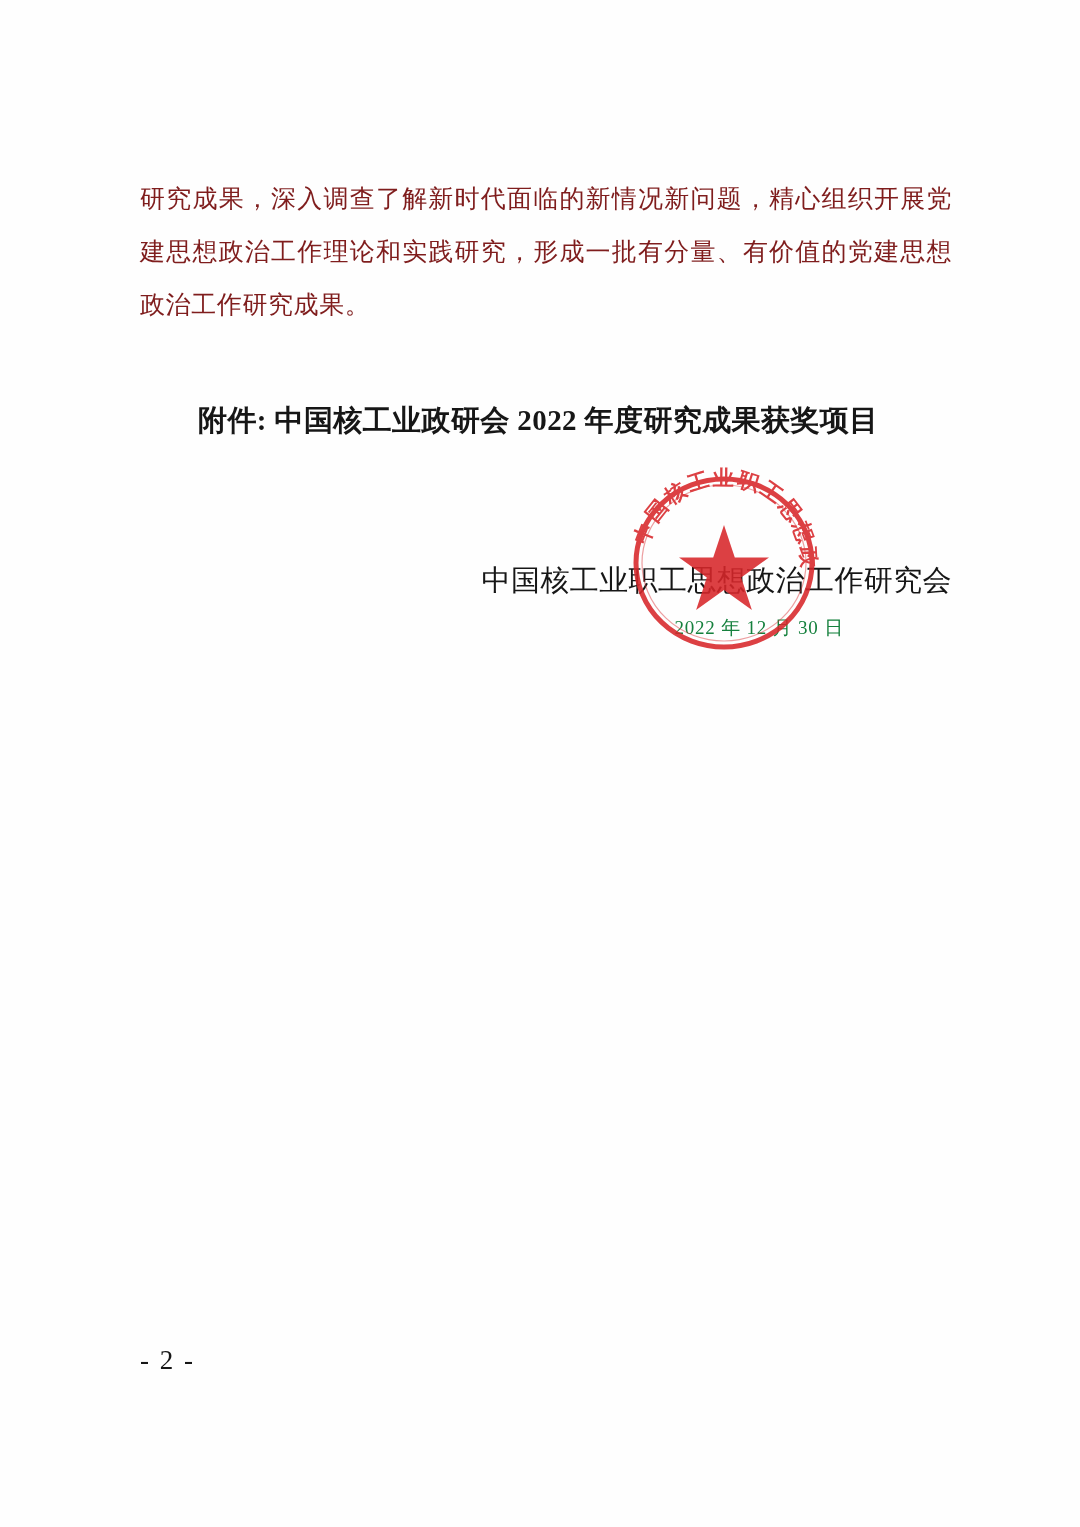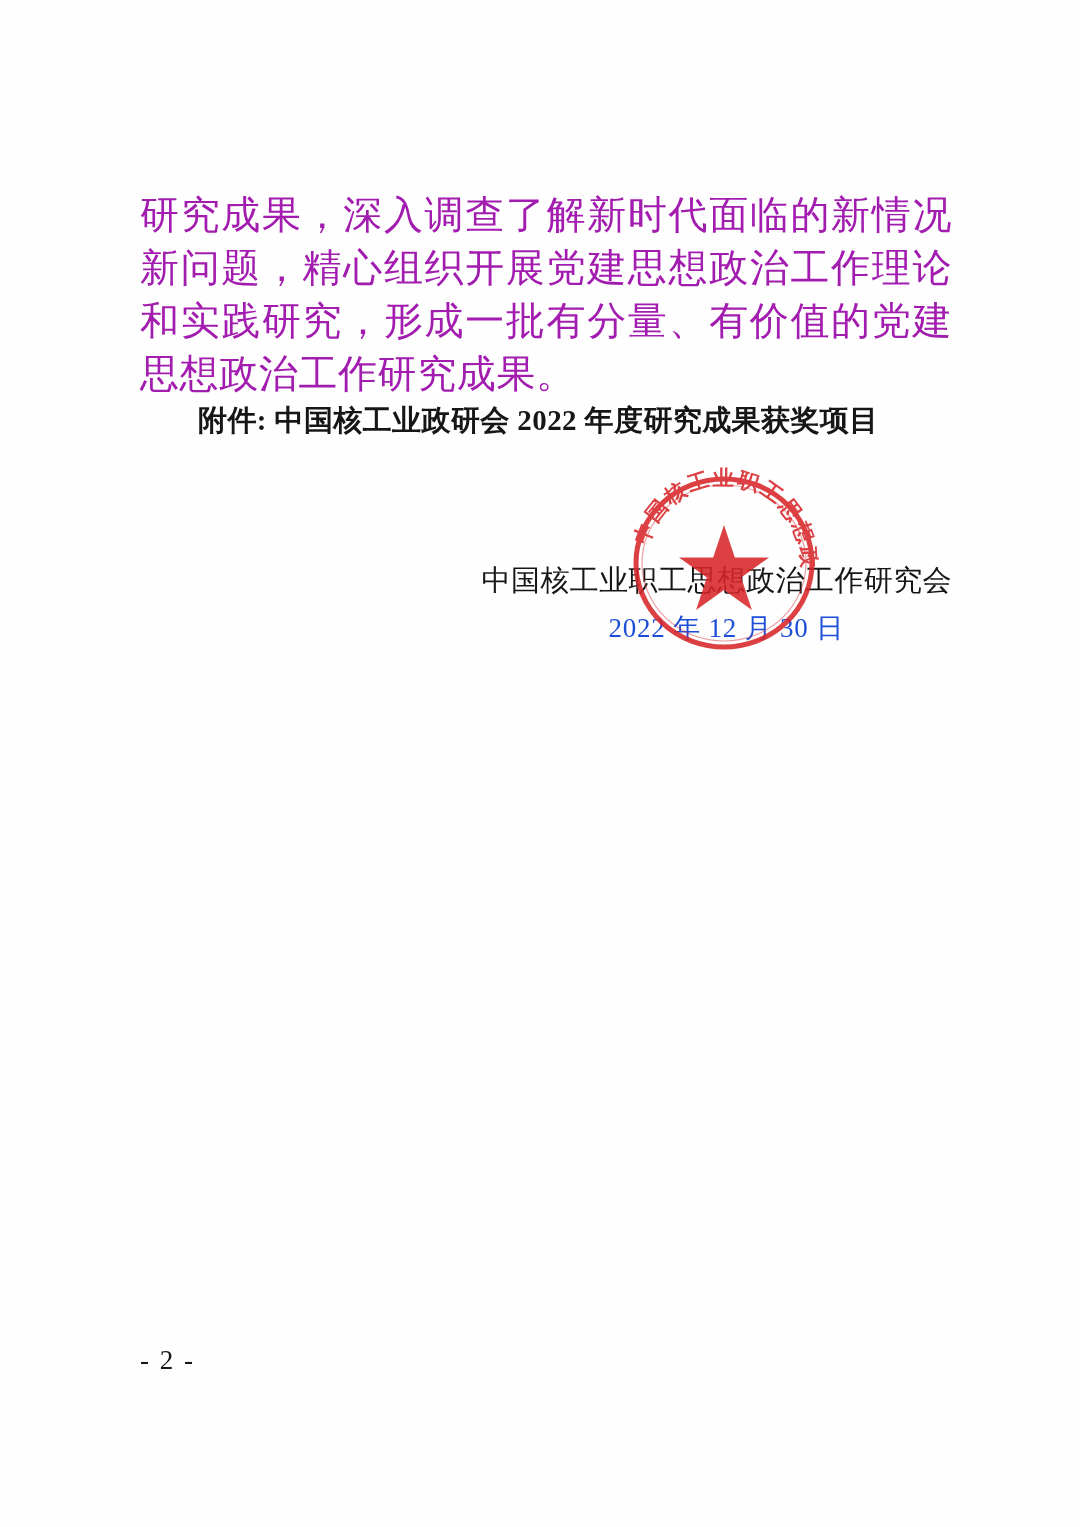--- a/index.html
+++ b/index.html
@@ -18,28 +18,28 @@
 
   .page {
     position: absolute;
     inset: 0;
     background: #fefefe;
   }
 
   .body-text {
     position: absolute;
     left: 140px;
-    top: 188px;
+    top: 172px;
     width: 812px;
-    font-size: 39px;
+    font-size: 25px;
     line-height: 53px;
     letter-spacing: 0.6px;
     text-align: justify;
     text-justify: inter-ideograph;
-    color: #a21caf;
+    color: #7f1d1d;
   }
 
   .attachment-line {
     position: absolute;
     left: 140px;
     top: 398px;
     width: 812px;
     font-size: 29px;
     line-height: 44px;
     letter-spacing: 0.4px;
@@ -56,24 +56,24 @@
     text-align: right;
     padding-right: 4px;
   }
   .signature-org {
     font-size: 29px;
     line-height: 48px;
     letter-spacing: 0.4px;
     color: #161616;
   }
   .signature-date {
-    font-size: 27px;
+    font-size: 19px;
     line-height: 48px;
     letter-spacing: 0.8px;
-    color: #1d4ed8;
+    color: #15803d;
     margin-right: 108px;
   }
 
   
   .seal {
     position: absolute;
     left: 620px;
     top: 463px;
     width: 208px;
     height: 200px;

